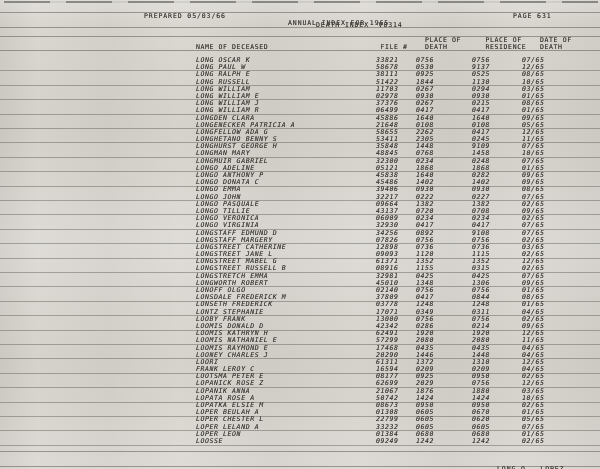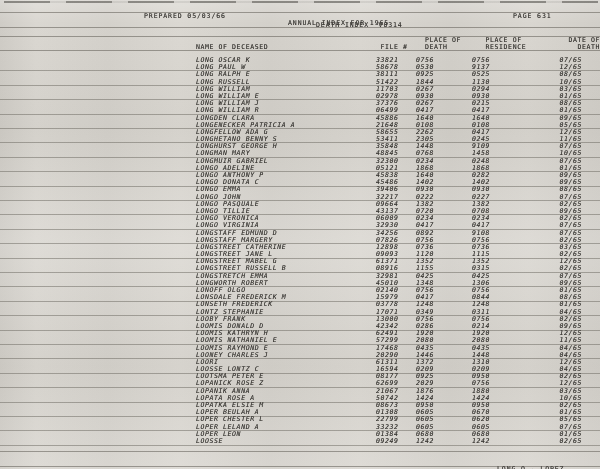--- a/index.html
+++ b/index.html
@@ -38,21 +38,21 @@
       transparent 0, transparent 13.4px,
       rgba(104,101,93,0.5) 13.4px, rgba(104,101,93,0.5) 14.4px);
     font-style:italic;
   }
   .row{height:7.2px;padding-left:152px;white-space:nowrap;}
   .cell{display:inline-block;vertical-align:top;white-space:pre;overflow:visible;}
   .c-0{width:180px;padding-left:44px;}
   .c-1{width:40px;}
   .c-2{width:56px;}
   .c-3{width:50px;}
-  .c-4{width:60px;text-align:right;}
+  .c-4{width:60px;}
   .footer-range{position:absolute;left:497px;top:466px;white-space:pre;letter-spacing:0.9px;}
 </style>
 </head>
 <body>
 
 <div class="paper">
 
   <div class="top-edge"></div>
 
   <div class="rule" style="top:12px"></div>
@@ -111,31 +111,31 @@
       <div class="row"><span class="cell c-0">LONGO VIRGINIA</span><span class="cell c-1">32930</span><span class="cell c-2">0417</span><span class="cell c-3">0417</span><span class="cell c-4">07/65</span></div>
       <div class="row"><span class="cell c-0">LONGSTAFF EDMUND D</span><span class="cell c-1">34256</span><span class="cell c-2">0892</span><span class="cell c-3">9108</span><span class="cell c-4">07/65</span></div>
       <div class="row"><span class="cell c-0">LONGSTAFF MARGERY</span><span class="cell c-1">07826</span><span class="cell c-2">0756</span><span class="cell c-3">0756</span><span class="cell c-4">02/65</span></div>
       <div class="row"><span class="cell c-0">LONGSTREET CATHERINE</span><span class="cell c-1">12898</span><span class="cell c-2">0736</span><span class="cell c-3">0736</span><span class="cell c-4">03/65</span></div>
       <div class="row"><span class="cell c-0">LONGSTREET JANE L</span><span class="cell c-1">09093</span><span class="cell c-2">1120</span><span class="cell c-3">1115</span><span class="cell c-4">02/65</span></div>
       <div class="row"><span class="cell c-0">LONGSTREET MABEL G</span><span class="cell c-1">61371</span><span class="cell c-2">1352</span><span class="cell c-3">1352</span><span class="cell c-4">12/65</span></div>
       <div class="row"><span class="cell c-0">LONGSTREET RUSSELL B</span><span class="cell c-1">08916</span><span class="cell c-2">1155</span><span class="cell c-3">0315</span><span class="cell c-4">02/65</span></div>
       <div class="row"><span class="cell c-0">LONGSTRETCH EMMA</span><span class="cell c-1">32981</span><span class="cell c-2">0425</span><span class="cell c-3">0425</span><span class="cell c-4">07/65</span></div>
       <div class="row"><span class="cell c-0">LONGWORTH ROBERT</span><span class="cell c-1">45010</span><span class="cell c-2">1348</span><span class="cell c-3">1306</span><span class="cell c-4">09/65</span></div>
       <div class="row"><span class="cell c-0">LONOFF OLGO</span><span class="cell c-1">02140</span><span class="cell c-2">0756</span><span class="cell c-3">0756</span><span class="cell c-4">01/65</span></div>
-      <div class="row"><span class="cell c-0">LONSDALE FREDERICK M</span><span class="cell c-1">15979</span><span class="cell c-2">0417</span><span class="cell c-3">0844</span><span class="cell c-4">08/65</span></div>
+      <div class="row"><span class="cell c-0">LONSDALE FREDERICK M</span><span class="cell c-1">37809</span><span class="cell c-2">0417</span><span class="cell c-3">0844</span><span class="cell c-4">08/65</span></div>
       <div class="row"><span class="cell c-0">LONSETH FREDERICK</span><span class="cell c-1">03778</span><span class="cell c-2">1248</span><span class="cell c-3">1248</span><span class="cell c-4">01/65</span></div>
       <div class="row"><span class="cell c-0">LONTZ STEPHANIE</span><span class="cell c-1">17071</span><span class="cell c-2">0349</span><span class="cell c-3">0311</span><span class="cell c-4">04/65</span></div>
       <div class="row"><span class="cell c-0">LOOBY FRANK</span><span class="cell c-1">13000</span><span class="cell c-2">0756</span><span class="cell c-3">0756</span><span class="cell c-4">02/65</span></div>
       <div class="row"><span class="cell c-0">LOOMIS DONALD D</span><span class="cell c-1">42342</span><span class="cell c-2">0286</span><span class="cell c-3">0214</span><span class="cell c-4">09/65</span></div>
       <div class="row"><span class="cell c-0">LOOMIS KATHRYN H</span><span class="cell c-1">62491</span><span class="cell c-2">1920</span><span class="cell c-3">1920</span><span class="cell c-4">12/65</span></div>
       <div class="row"><span class="cell c-0">LOOMIS NATHANIEL E</span><span class="cell c-1">57299</span><span class="cell c-2">2080</span><span class="cell c-3">2080</span><span class="cell c-4">11/65</span></div>
       <div class="row"><span class="cell c-0">LOOMIS RAYMOND E</span><span class="cell c-1">17468</span><span class="cell c-2">0435</span><span class="cell c-3">0435</span><span class="cell c-4">04/65</span></div>
       <div class="row"><span class="cell c-0">LOONEY CHARLES J</span><span class="cell c-1">20290</span><span class="cell c-2">1446</span><span class="cell c-3">1448</span><span class="cell c-4">04/65</span></div>
       <div class="row"><span class="cell c-0">LOORI</span><span class="cell c-1">61311</span><span class="cell c-2">1372</span><span class="cell c-3">1310</span><span class="cell c-4">12/65</span></div>
-      <div class="row"><span class="cell c-0">LOOSSE LONTZ C</span><span class="cell c-1">16594</span><span class="cell c-2">0209</span><span class="cell c-3">0209</span><span class="cell c-4">04/65</span></div>
+      <div class="row"><span class="cell c-0">FRANK LEROY C</span><span class="cell c-1">16594</span><span class="cell c-2">0209</span><span class="cell c-3">0209</span><span class="cell c-4">04/65</span></div>
       <div class="row"><span class="cell c-0">LOOTSMA PETER E</span><span class="cell c-1">08177</span><span class="cell c-2">0925</span><span class="cell c-3">0950</span><span class="cell c-4">02/65</span></div>
       <div class="row"><span class="cell c-0">LOPANICK ROSE Z</span><span class="cell c-1">62699</span><span class="cell c-2">2029</span><span class="cell c-3">0756</span><span class="cell c-4">12/65</span></div>
       <div class="row"><span class="cell c-0">LOPANIK ANNA</span><span class="cell c-1">21067</span><span class="cell c-2">1876</span><span class="cell c-3">1880</span><span class="cell c-4">03/65</span></div>
       <div class="row"><span class="cell c-0">LOPATA ROSE A</span><span class="cell c-1">50742</span><span class="cell c-2">1424</span><span class="cell c-3">1424</span><span class="cell c-4">10/65</span></div>
       <div class="row"><span class="cell c-0">LOPATKA ELSIE M</span><span class="cell c-1">08673</span><span class="cell c-2">0950</span><span class="cell c-3">0950</span><span class="cell c-4">02/65</span></div>
       <div class="row"><span class="cell c-0">LOPER BEULAH A</span><span class="cell c-1">01308</span><span class="cell c-2">0605</span><span class="cell c-3">0670</span><span class="cell c-4">01/65</span></div>
       <div class="row"><span class="cell c-0">LOPER CHESTER L</span><span class="cell c-1">22799</span><span class="cell c-2">0605</span><span class="cell c-3">0620</span><span class="cell c-4">05/65</span></div>
       <div class="row"><span class="cell c-0">LOPER LELAND A</span><span class="cell c-1">33232</span><span class="cell c-2">0605</span><span class="cell c-3">0605</span><span class="cell c-4">07/65</span></div>
       <div class="row"><span class="cell c-0">LOPER LEON</span><span class="cell c-1">01384</span><span class="cell c-2">0680</span><span class="cell c-3">0680</span><span class="cell c-4">01/65</span></div>
       <div class="row"><span class="cell c-0">LOOSSE</span><span class="cell c-1">09249</span><span class="cell c-2">1242</span><span class="cell c-3">1242</span><span class="cell c-4">02/65</span></div>

